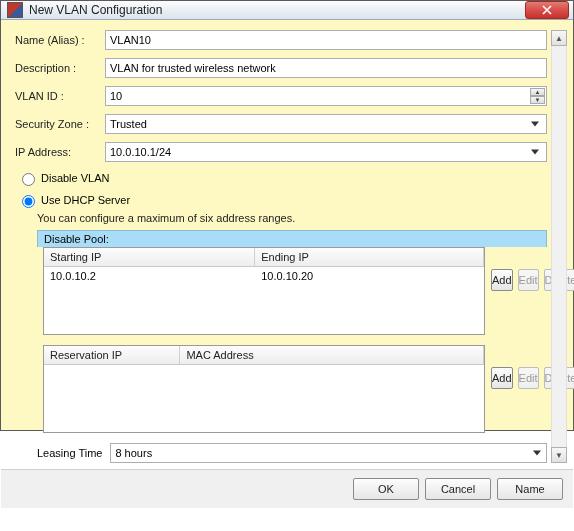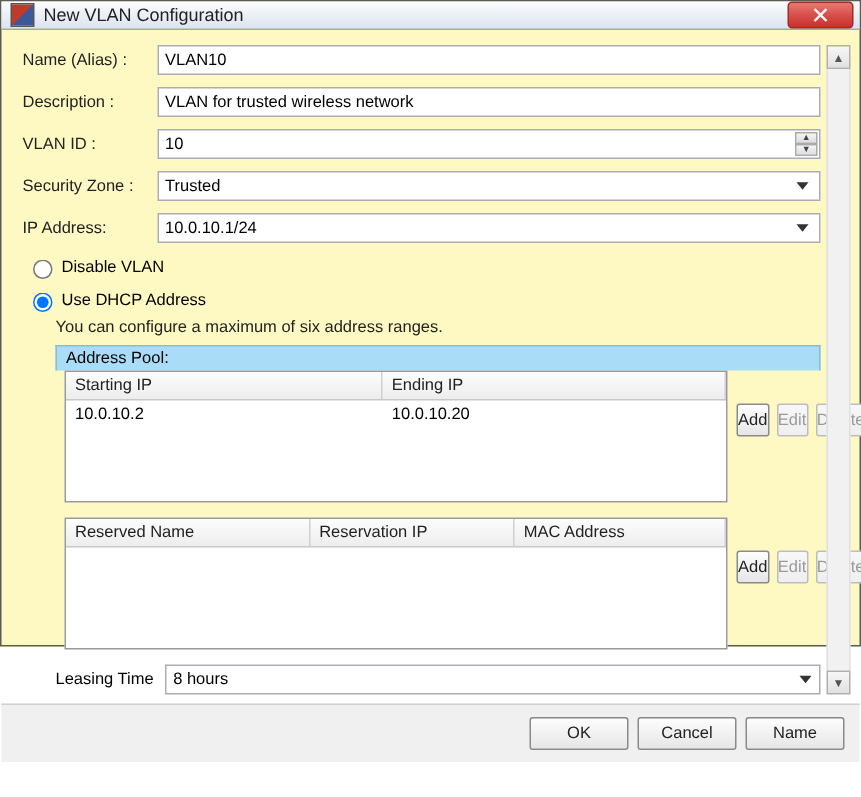--- a/index.html
+++ b/index.html
@@ -245,26 +245,26 @@
             <span>10.0.10.1/24</span>
           </div>
       </div>
 
       <label class="radiorow">
         <input type="radio" name="dhcp" style="">
         <span>Disable VLAN</span>
       </label>
       <label class="radiorow">
         <input type="radio" name="dhcp" checked="" style="">
-        <span>Use DHCP Address</span>
+        <span>Use DHCP Server</span>
       </label>
 
       <div class="note">You can configure a maximum of six address ranges.</div>
 
-      <div class="section-head">Address Pool:</div>
+      <div class="section-head">Disable Pool:</div>
       <div class="section-body">
         <div class="tablewrap" style="height:88px;">
           <div class="thead">
             <div class="th th1">Starting IP</div>
             <div class="th th2">Ending IP</div>
           </div>
           <div class="tbody">
             <div class="trow">
               <div class="td td1">10.0.10.2</div>
               <div class="td td2">10.0.10.20</div>
@@ -274,21 +274,20 @@
         <div class="btncol">
           <div class="btn">Add</div>
           <div class="btn disabled">Edit</div>
           <div class="btn disabled">Delete</div>
         </div>
       </div>
 
       <div class="section-body">
         <div class="tablewrap" style="height:88px;">
           <div class="thead">
-            <div class="th thr1">Reserved Name</div>
             <div class="th thr2">Reservation IP</div>
             <div class="th thr3">MAC Address</div>
           </div>
           <div class="tbody"></div>
         </div>
         <div class="btncol">
           <div class="btn">Add</div>
           <div class="btn disabled">Edit</div>
           <div class="btn disabled">Delete</div>
         </div>

